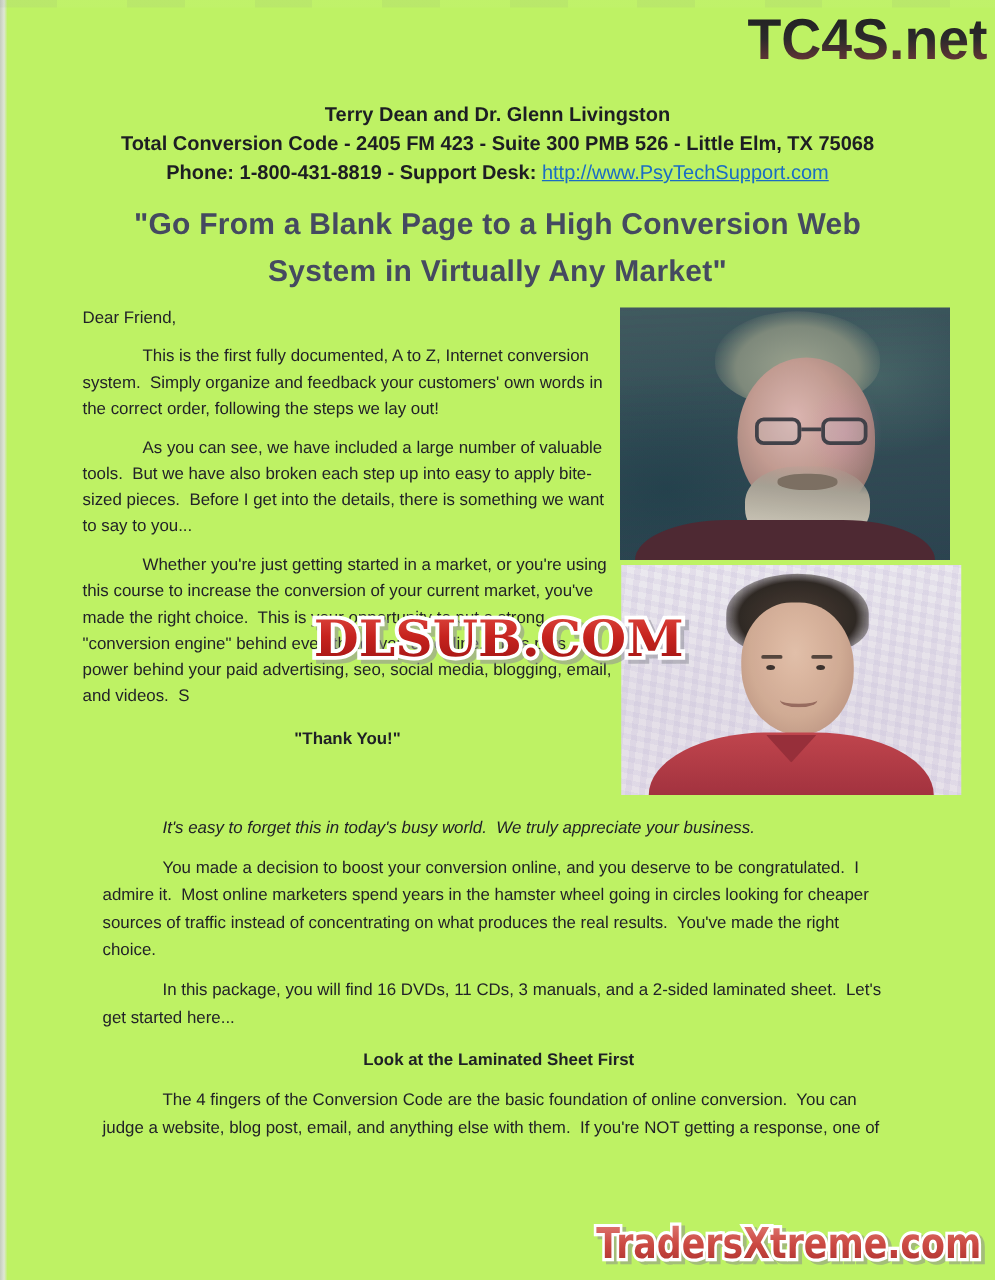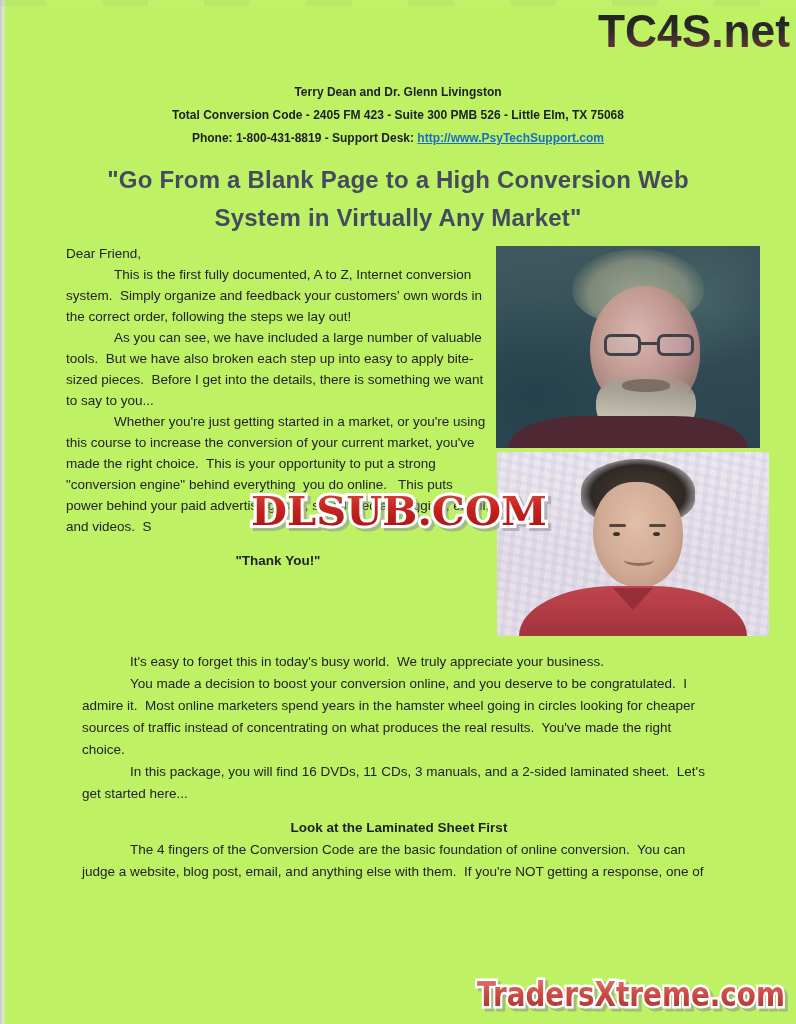--- a/index.html
+++ b/index.html
@@ -16,40 +16,40 @@
     background:repeating-linear-gradient(90deg,rgba(150,150,162,.22) 0 46px,rgba(235,235,240,.08) 46px 102px); opacity:.5; }
 
   
   .wm { position:absolute; pointer-events:none; }
   .wm-tc4s { top:5px; right:4px; }
   .wm-dlsub { top:481px; left:245px; }
   .wm-traders { top:969px; left:471px; }
 
   
   .header-block { position:absolute; top:81px; left:0; width:100%;
-    text-align:center; font-size:12px; line-height:23px; font-weight:600; color:#1d1e23; }
-  .support-link { color:#1b6cc4; text-decoration:underline; font-weight:700; cursor:pointer;text-align:right; }
+    text-align:center; font-size:16px; line-height:23px; font-weight:600; color:#1d1e23; }
+  .support-link { color:#1b6cc4; text-decoration:underline; font-weight:400; cursor:pointer;text-align:right; }
 
   
   .headline { position:absolute; top:161px; left:0; width:100%;
     text-align:center; font-weight:700; font-size:24px; line-height:38px;
     color:#454a60; letter-spacing:.2px; }
 
   
   .letter-narrow { position:absolute; left:66px; top:243px; width:424px;
     font-size:13.5px; line-height:21px; color:#222228; }
   .letter-wide { position:absolute; left:82px; top:651px; width:634px;
     font-size:13.5px; line-height:22px; color:#222228; }
-  .para { white-space:pre-wrap; text-indent:48px; }
+  .para { white-space:pre-wrap; text-indent:48px; margin-top:10px; }
   .letter-wide .para { }
   .salutation { white-space:pre-wrap; margin-top:0; }
   .center-head { text-align:center; font-weight:700; color:#1f2026; }
   .letter-narrow .center-head { margin-top:13px; }
   .letter-wide .center-head { margin-top:12px; }
-  .letter-wide .para:first-child { margin-top:0; }
+  .letter-wide .para:first-child { margin-top:0;font-style:italic; }
 
   
   .photo { position:absolute; overflow:hidden; filter:saturate(.95) contrast(.96); }
   .photo > div { position:absolute; }
   .photo-top { left:496px; top:246px; width:264px; height:202px;
     background:
       radial-gradient(120px 90px at 78% 28%, rgba(95,135,125,.35), transparent 70%),
       radial-gradient(170px 130px at 14% 72%, rgba(18,55,68,.5), transparent 72%),
       repeating-linear-gradient(178deg, rgba(80,45,95,.07) 0 3px, rgba(0,0,0,0) 3px 7px),
       linear-gradient(170deg,#3c5a5e 0%,#2e4c55 45%,#26424e 100%); }

